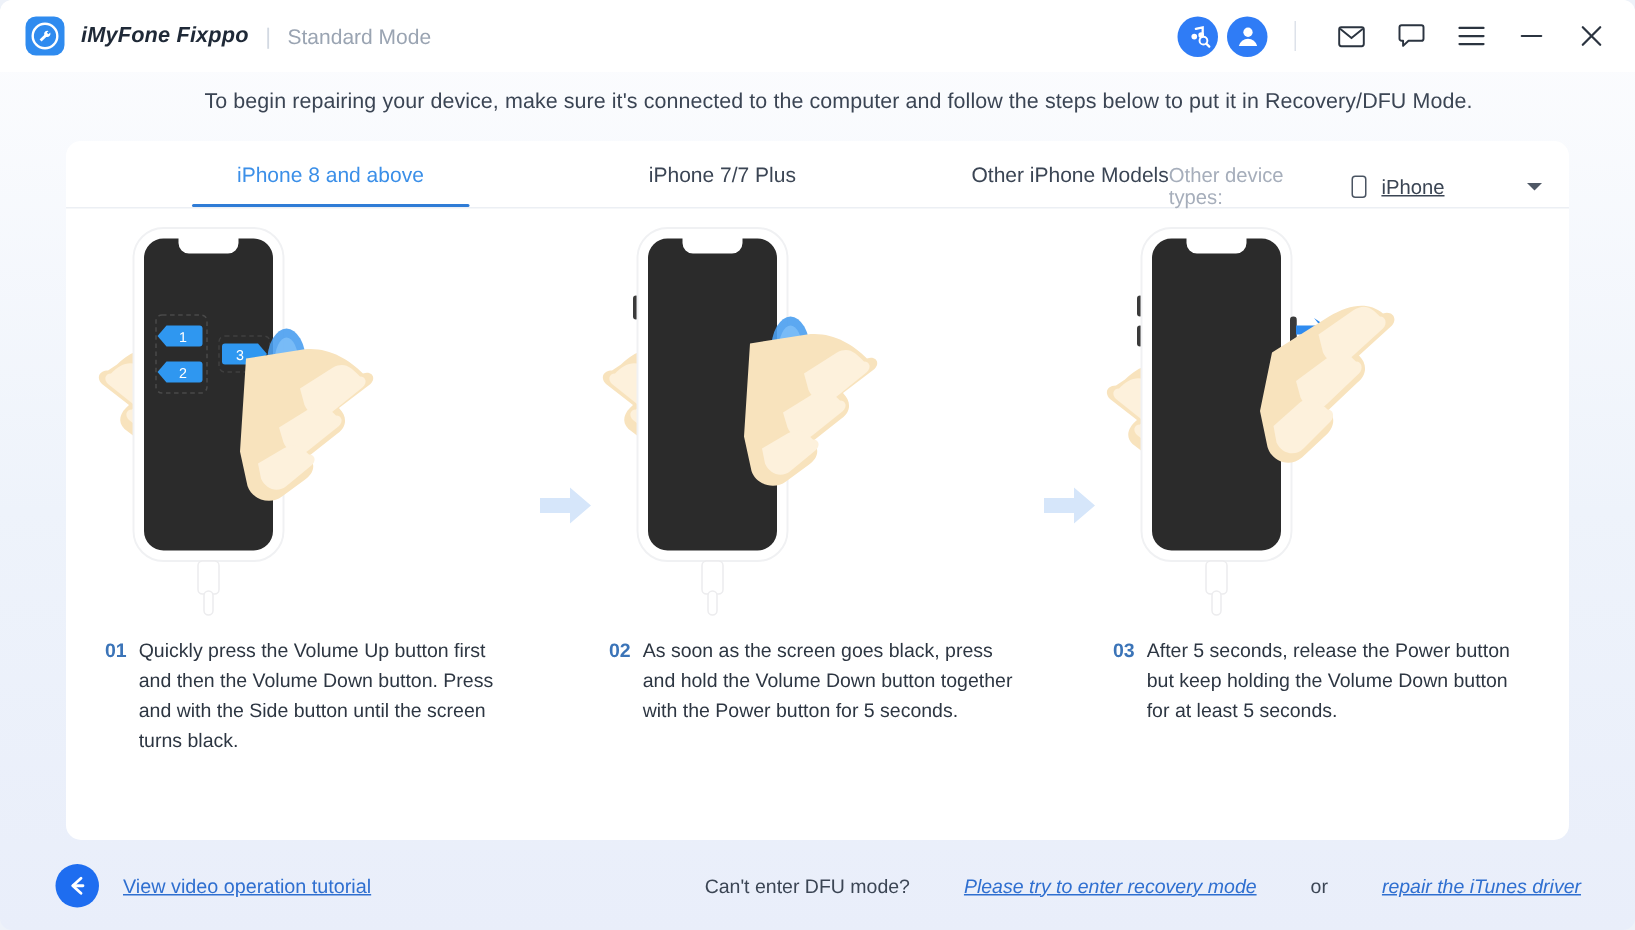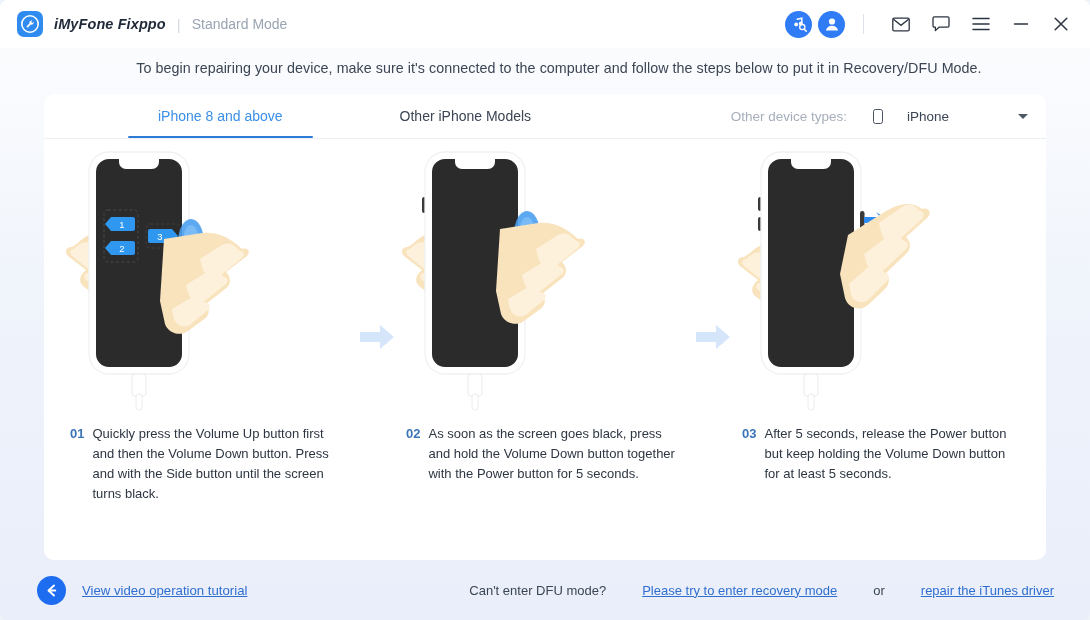--- a/index.html
+++ b/index.html
@@ -82,28 +82,28 @@
   .tab.active::after {
     content: ""; position: absolute; left: -30px; right: -30px; bottom: -14px;
     height: 2px; background: #2f7cd6; border-radius: 2px;
   }
   .tab-1 { margin-left: 114px; }
   .tab-2 { margin-left: 150px; }
   .tab-3 { margin-left: 117px; }
 
   .devsel {
     margin-left: auto; margin-right: 18px; padding-top: 15px;
-    display: flex; align-items: center; gap: 16px;
+    display: flex; align-items: center; gap: 2px;
   }
   .devsel-label { font-size: 13.5px; color: #a6aebb; }
   .devsel-phone-icon {
     width: 10px; height: 15px; border: 1.4px solid #4a5462; border-radius: 2.5px;
     margin-left: 10px;
   }
-  .devsel-value { font-size: 13.5px; color: #3b4554; margin-left: 8px; }
+  .devsel-value { font-size: 13.5px; color: #3b4554; margin-left: 8px; text-decoration: underline; }
   .devsel-caret {
     margin-left: 53px; width: 0; height: 0;
     border-left: 5px solid transparent; border-right: 5px solid transparent;
     border-top: 5px solid #4f5866; cursor: pointer;
   }
 
   
   .steps {
     position: relative; height: 420px;
     display: flex; align-items: flex-start; justify-content: center;
@@ -137,21 +137,21 @@
     cursor: pointer; flex: none;
   }
   .tutorial-link {
     margin-left: 16px; font-size: 13.2px; color: #2f6fd0;
     text-decoration: underline; cursor: pointer;
   }
   .foot-right {
     margin-left: auto; margin-right: 36px; font-size: 13px; color: #3b4554;
     display: flex; align-items: center; gap: 16px;
   }
-  .foot-right .lnk { color: #2f6fd0; text-decoration: underline; cursor: pointer; }
+  .foot-right .lnk { color: #2f6fd0; text-decoration: underline; cursor: pointer; font-style: italic; }
   .foot-right .plain { color: #3b4554; }
   .sp { display: inline-block; width: 4px; }
 </style>
 </head>
 <body>
 
 <div class="window">
 
   <div class="titlebar">
     <div class="logo">
@@ -209,20 +209,21 @@
       </div>
     </div>
   </div>
 
   <div class="instruction">To begin repairing your device, make sure it's connected to the computer and follow the steps below to put it in Recovery/DFU Mode.</div>
 
   <div class="panel">
 
     <div class="tabs">
       <div class="tab active tab-1">iPhone 8 and above</div>
+      <div class="tab tab-2">iPhone 7/7 Plus</div>
       <div class="tab tab-3">Other iPhone Models</div>
 
       <div class="devsel">
         <span class="devsel-label">Other device types:</span>
         <span class="devsel-phone-icon"></span>
         <span class="devsel-value">iPhone</span>
         <span class="devsel-caret"></span>
       </div>
     </div>
 

